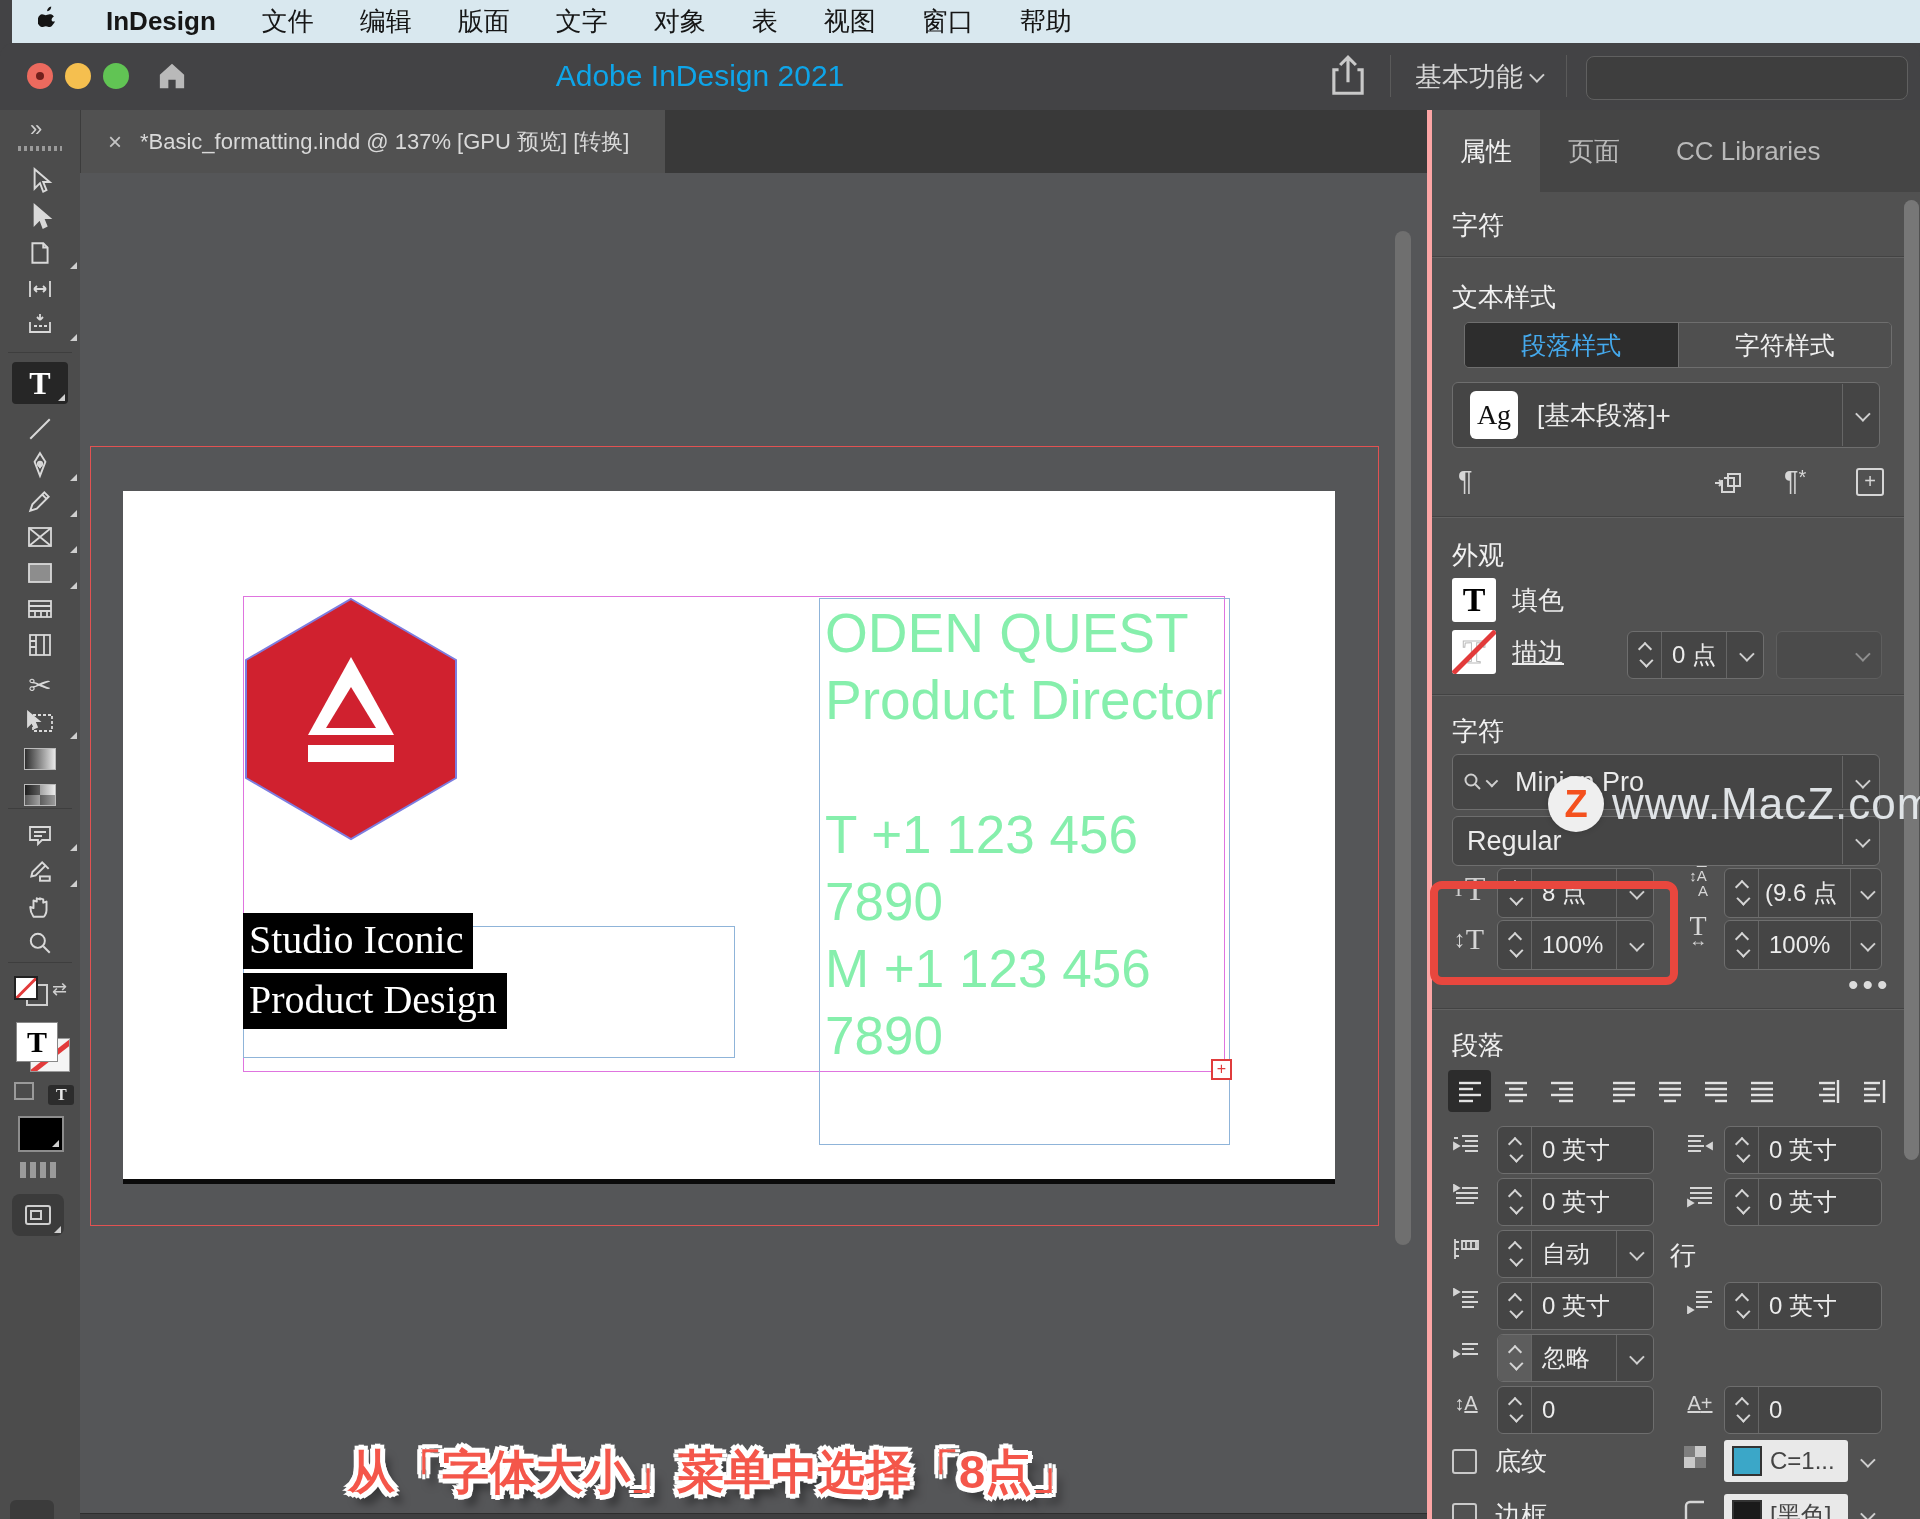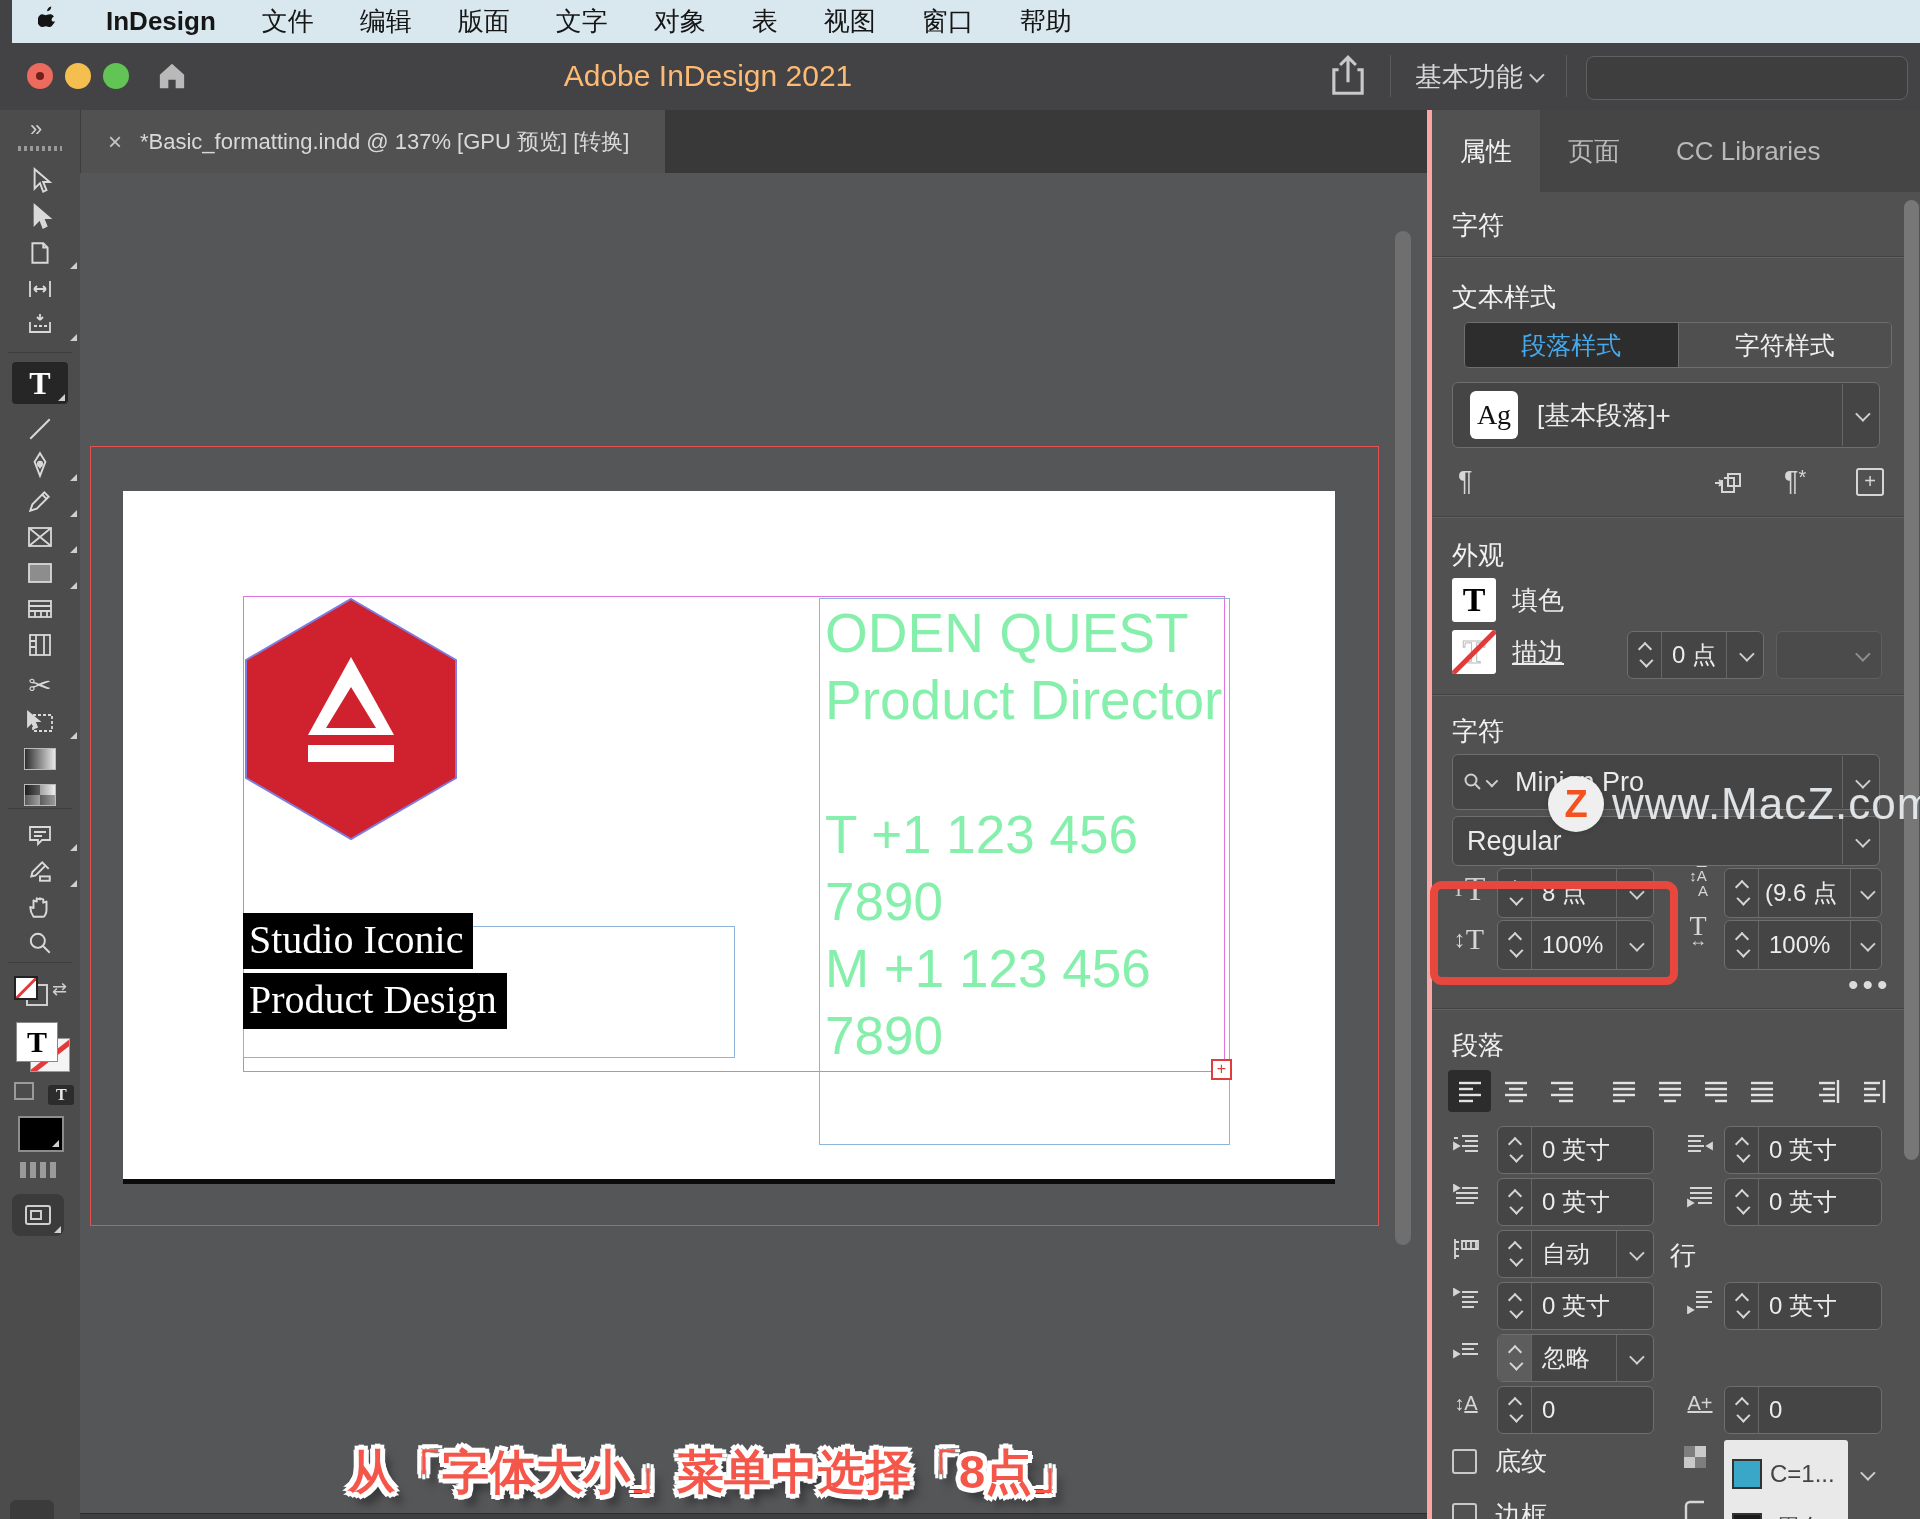--- a/index.html
+++ b/index.html
@@ -13,21 +13,21 @@
   #menubar .app{font-weight:bold;}
   
   #window{left:0;top:43px;width:1920px;height:1476px;background:#434345;border-radius:14px 14px 0 0;}
   
   #titlebar{left:0;top:0;width:1920px;height:67px;}
   .tl{width:26px;height:26px;border-radius:50%;top:20px;}
   #tl-red{left:27px;background:#ec6a5e;}
   #tl-red::after{content:"";position:absolute;left:9px;top:9px;width:8px;height:8px;border-radius:50%;background:#70201c;}
   #tl-yellow{left:65px;background:#f5bf4f;}
   #tl-green{left:103px;background:#61c454;}
-  #title-text{left:8px;top:16px;width:1400px;text-align:center;color:#fdba74;font-size:30px;}
+  #title-text{left:0;top:16px;width:1400px;text-align:center;color:#0ea5e9;font-size:30px;}
   
   #tabbar{left:80px;top:67px;width:1347px;height:63px;background:#393939;}
   #doc-tab{left:0;top:0;width:585px;height:63px;background:#515151;display:flex;align-items:center;color:#d9d9d9;font-size:22px;}
   #doc-tab .x{margin:0 18px 0 28px;color:#c4c4c4;font-size:24px;}
   
   #toolbar{left:0;top:67px;width:80px;height:1409px;background:#4c4c4c;border-right:1px solid #3c3c3c;}
   .tool{left:0;width:80px;height:38px;display:flex;align-items:center;justify-content:center;color:#d9d9d9;}
   .tool svg{stroke:#d9d9d9;fill:none;stroke-width:1.8;}
   .tsep{left:8px;width:64px;height:1px;background:#3e3e3e;}
   #tool-type{background:#262626;width:56px;left:12px;border-radius:4px;height:42px;}
@@ -84,21 +84,21 @@
   #watermark{left:1548px;top:733px;z-index:25;display:flex;align-items:center;}
   #wm-z{width:56px;height:56px;border-radius:50%;background:#efefef;display:flex;align-items:center;justify-content:center;
         font-size:38px;font-weight:bold;color:#f4511e;box-shadow:0 0 6px rgba(0,0,0,.2);}
   #wm-text{font-size:44px;color:rgba(236,240,243,.92);margin-left:8px;letter-spacing:1px;}
   
   #subtitle{left:0;top:1398px;width:1427px;text-align:center;z-index:40;font-size:47px;font-weight:bold;color:#f4564a;
      text-shadow:-4px -4px 0 #fff,4px -4px 0 #fff,-4px 4px 0 #fff,4px 4px 0 #fff,
                  -5px 0 0 #fff,5px 0 0 #fff,0 -5px 0 #fff,0 5px 0 #fff,8px 10px 8px rgba(0,0,0,.55);}
   .dots3{color:#dcdcdc;font-size:30px;letter-spacing:4px;}
   .grid-ic{width:22px;height:22px;background:conic-gradient(#c9c9c9 25%,#7e7e7e 0 50%,#c9c9c9 0 75%,#7e7e7e 0);}
-  .chip{height:42px;background:#e9e9e9;border-radius:3px;display:flex;align-items:center;padding:13px 8px;color:#444;font-size:24px;gap:8px;}
+  .chip{height:42px;background:#e9e9e9;border-radius:3px;display:flex;align-items:center;padding:0 8px;color:#444;font-size:24px;gap:8px;}
   .chip .sq{width:26px;height:26px;border:2px solid #333;}
 </style>
 </head>
 <body>
 
 <div id="root">
 
   <div id="menubar" class="abs">
     <span class="mi" style="margin-left:26px">
       <svg width="22" height="26" viewBox="0 0 22 26">

